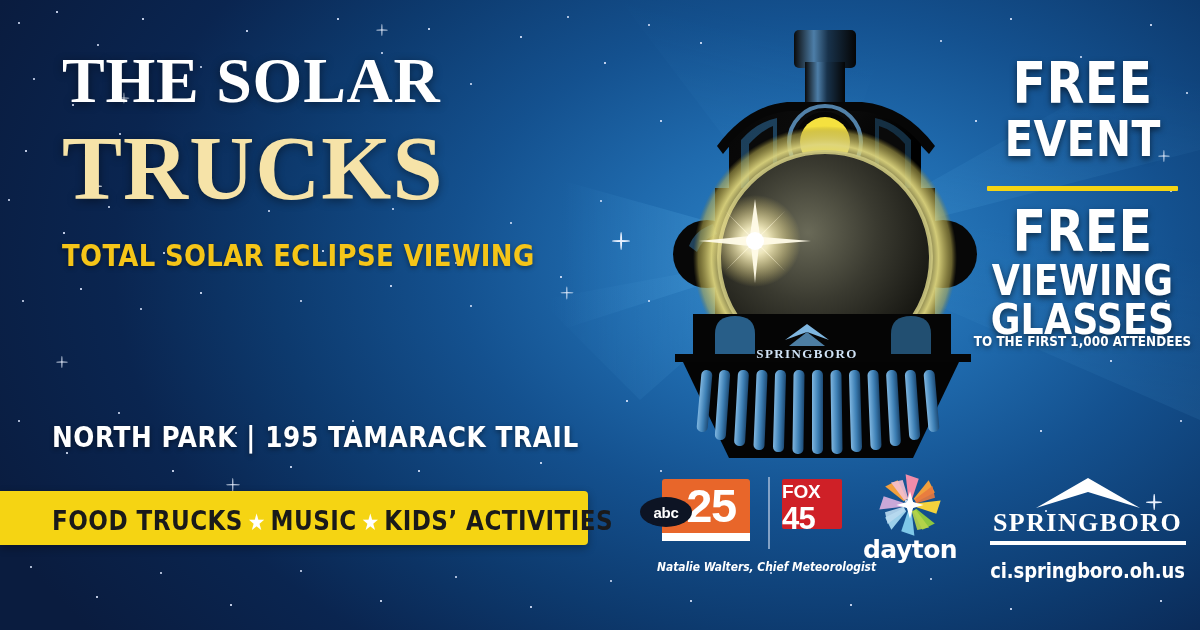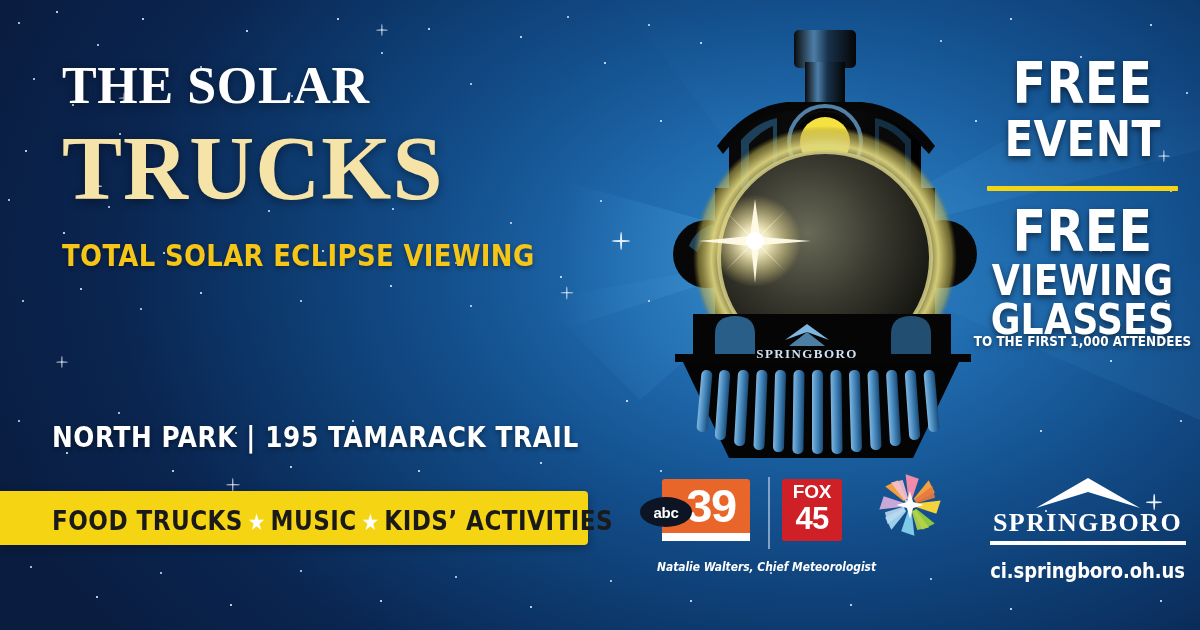--- a/index.html
+++ b/index.html
@@ -28,21 +28,21 @@
   .ray{position:absolute;pointer-events:none;}
 
   
   .left{position:absolute;left:0;top:0;width:640px;height:630px;}
 
   .title1,.title2{
     font-family:"Liberation Serif", serif;font-weight:700;
     letter-spacing:.012em;line-height:.96;margin:0;
     text-shadow:0 2px 10px rgba(0,0,0,.45);
   }
-  .title1{position:absolute;left:62px;top:61px;font-size:52px;color:#ffffff;}
+  .title1{position:absolute;left:62px;top:50px;font-size:64px;color:#ffffff;}
   .title2{position:absolute;left:62px;top:126px;font-size:90px;color:#f6e3a8;}
 
   .subtitle{
     position:absolute;left:62px;top:237px;
     font-size:31px;font-weight:700;color:#f5c518;
     letter-spacing:.012em;
     font-family:"DejaVu Sans Condensed","Liberation Sans Narrow","Liberation Sans",sans-serif;
     transform:scaleX(.93);transform-origin:left center;
     text-shadow:0 2px 6px rgba(0,0,0,.4);
   }
@@ -135,22 +135,22 @@
     letter-spacing:-.02em;z-index:3;
   }
   .abc-22{
     position:absolute;left:30px;top:-1px;width:82px;height:60px;
     color:#fff;font-size:47px;font-weight:700;line-height:60px;text-align:center;
     font-family:"Liberation Sans",sans-serif;letter-spacing:-.03em;z-index:2;
   }
   .abc-bar{position:absolute;left:22px;top:56px;width:88px;height:8px;background:#fff;}
   .divline{position:absolute;left:128px;top:0px;width:2px;height:72px;background:#9fb6d4;opacity:.8;}
   .fox-badge{
-    position:absolute;left:142px;top:2px;width:60px;height:62px;
-    background:#cf2027;border-radius:2px;color:#fff;text-align:center;
+    position:absolute;left:142px;top:2px;width:60px;height:50px;
+    background:#cf2027;border-radius:2px;color:#fff;text-align:left;
     font-family:"Liberation Sans",sans-serif;font-weight:700;
   }
   .fox-badge .f1{display:block;font-size:19px;line-height:22px;padding-top:2px;letter-spacing:-.01em;}
   .fox-badge .f2{display:block;font-size:31px;line-height:32px;letter-spacing:-.02em;}
   .meteor{
     position:absolute;left:12px;top:82px;width:200px;text-align:center;
     color:#fff;font-size:12.5px;font-weight:700;font-style:italic;
     font-family:"DejaVu Sans Condensed","Liberation Sans Narrow","Liberation Sans",sans-serif;
     transform:scaleX(.95);white-space:nowrap;
   }
@@ -420,21 +420,21 @@
     <div class="rtxt free3">FREE</div>
     <div class="rtxt free4">VIEWING</div>
     <div class="rtxt free5">GLASSES</div>
     <div class="finetext">TO THE FIRST 1,000 ATTENDEES</div>
   </div>
 
   <div class="logos">
 
     <div class="abcblock">
       <div class="abc-badge"></div>
-      <div class="abc-22">39</div>
+      <div class="abc-22">25</div>
       <div class="abc-oval">abc</div>
       <div class="abc-bar"></div>
       <div class="divline"></div>
       <div class="fox-badge">
         <span class="f1">FOX</span>
         <span class="f2">45</span>
       </div>
       <div class="meteor">Natalie Walters, Chief Meteorologist</div>
     </div>
 
@@ -474,20 +474,21 @@
           <g transform="rotate(202)">
               <path d="M4 -12 L22 -42 L33 -26 L8 -6 Z" fill="#b9d9ef" opacity=".9"></path>
             </g>
           <g transform="rotate(292)">
               <path d="M4 -12 L22 -42 L33 -26 L8 -6 Z" fill="#f3c0d2" opacity=".9"></path>
             </g>
           <path d="M0 -22 L5 -5 L22 0 L5 5 L0 22 L-5 5 L-22 0 L-5 -5 Z" fill="#ffffff"></path>
           <circle r="7" fill="#ffffff"></circle>
         </g>
       </svg>
+      <div class="dayton-txt">dayton</div>
     </div>
 
     <div class="springboro">
       <svg width="112" height="34" viewBox="0 0 112 34" style="display:block;margin:0 auto;">
         <path d="M4 32 L56 2 L108 32 L56 16 Z" fill="#ffffff"></path>
       </svg>
       <div class="sb-word">SPRINGBORO</div>
       <div class="sb-rule"></div>
       <div class="sb-url">ci.springboro.oh.us</div>
     </div>

